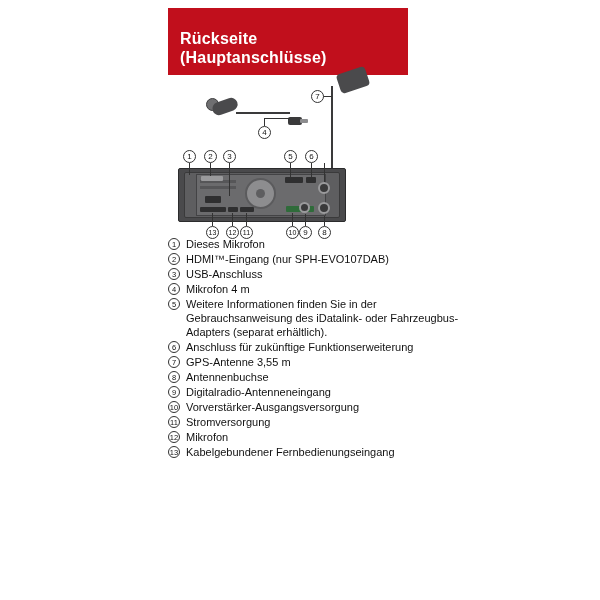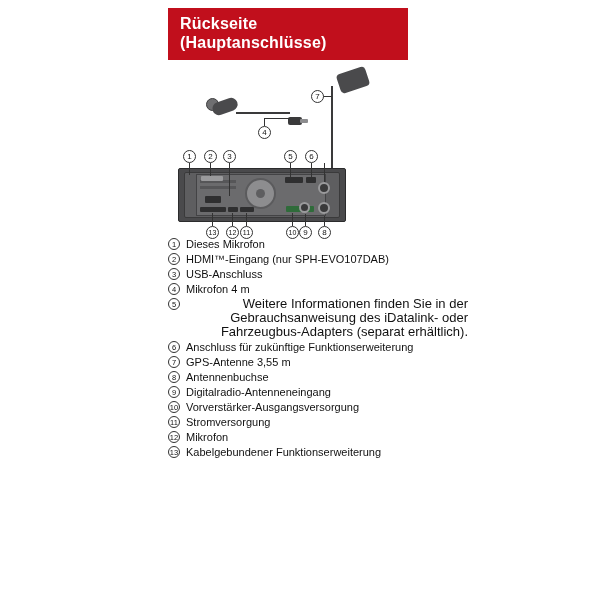--- a/index.html
+++ b/index.html
@@ -21,21 +21,21 @@
   }
 
   
   .title-banner {
     position: absolute;
     left: 168px;
     top: 8px;
     width: 240px;
     background: #c10f1c;
     color: #ffffff;
-    padding: 6px 10px 8px 12px;
+    padding: 21px 10px 8px 12px;
     box-sizing: border-box;
   }
   .title-banner .line {
     font-size: 16px;
     font-weight: bold;
     line-height: 19px;
     letter-spacing: 0.2px;
   }
 
   
@@ -230,23 +230,22 @@
     border-radius: 50%;
     font-size: 7.5px;
     line-height: 11px;
     text-align: center;
     box-sizing: border-box;
     color: #111;
   }
   .legend-text { display: block; }
   .legend-sub {
     display: block;
-    font-size: 13px;
+    font-size: 11px;
     line-height: 14px;
-    text-align: right;
   }
 </style>
 </head>
 <body>
 
 <div id="page">
 
   <div class="title-banner">
     <div class="line">Rückseite</div>
     <div class="line">(Hauptanschlüsse)</div>
@@ -371,17 +370,17 @@
       <span class="legend-text">Stromversorgung</span>
     </div>
 
     <div class="legend-item">
       <span class="legend-num">12</span>
       <span class="legend-text">Mikrofon</span>
     </div>
 
     <div class="legend-item">
       <span class="legend-num">13</span>
-      <span class="legend-text">Kabelgebundener Funktionserweiterung</span>
+      <span class="legend-text">Kabelgebundener Fernbedienungseingang</span>
     </div>
 
   </div>
 </div>
 
 </body></html>

